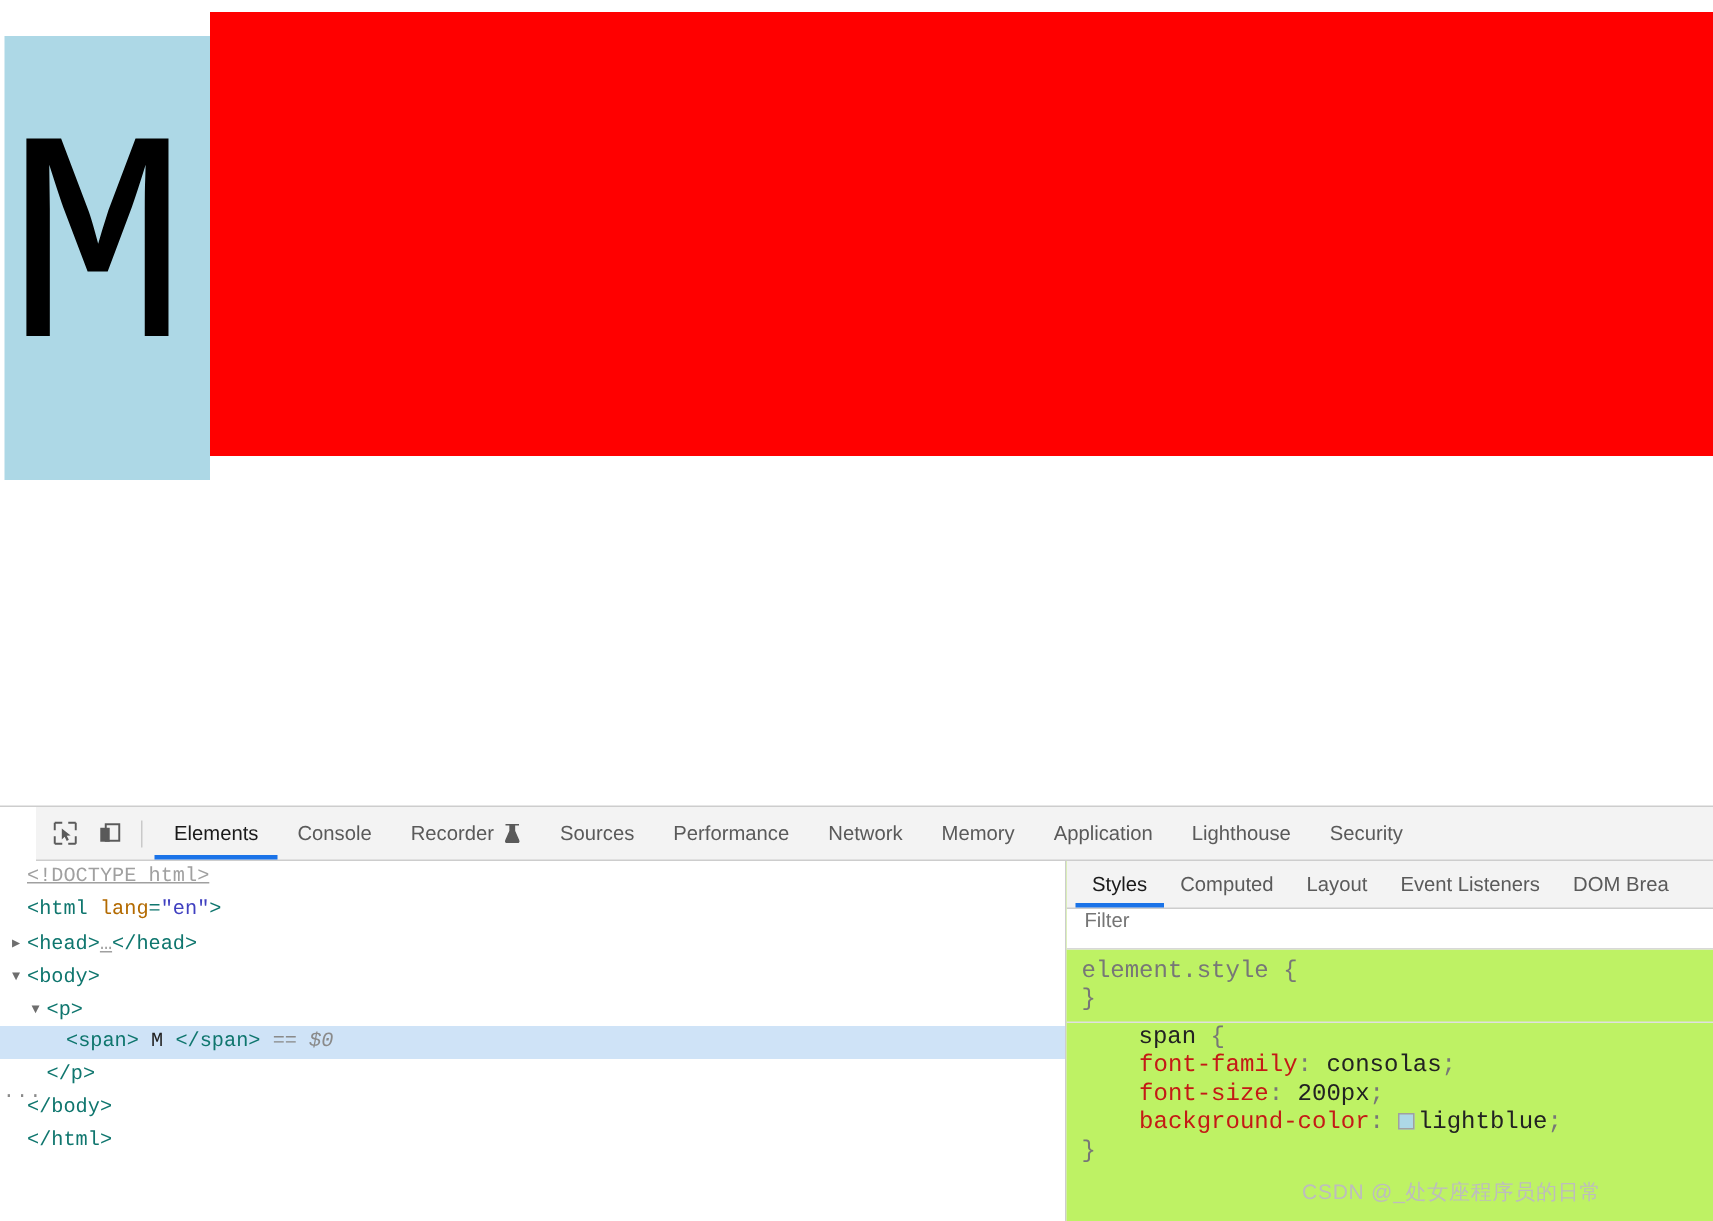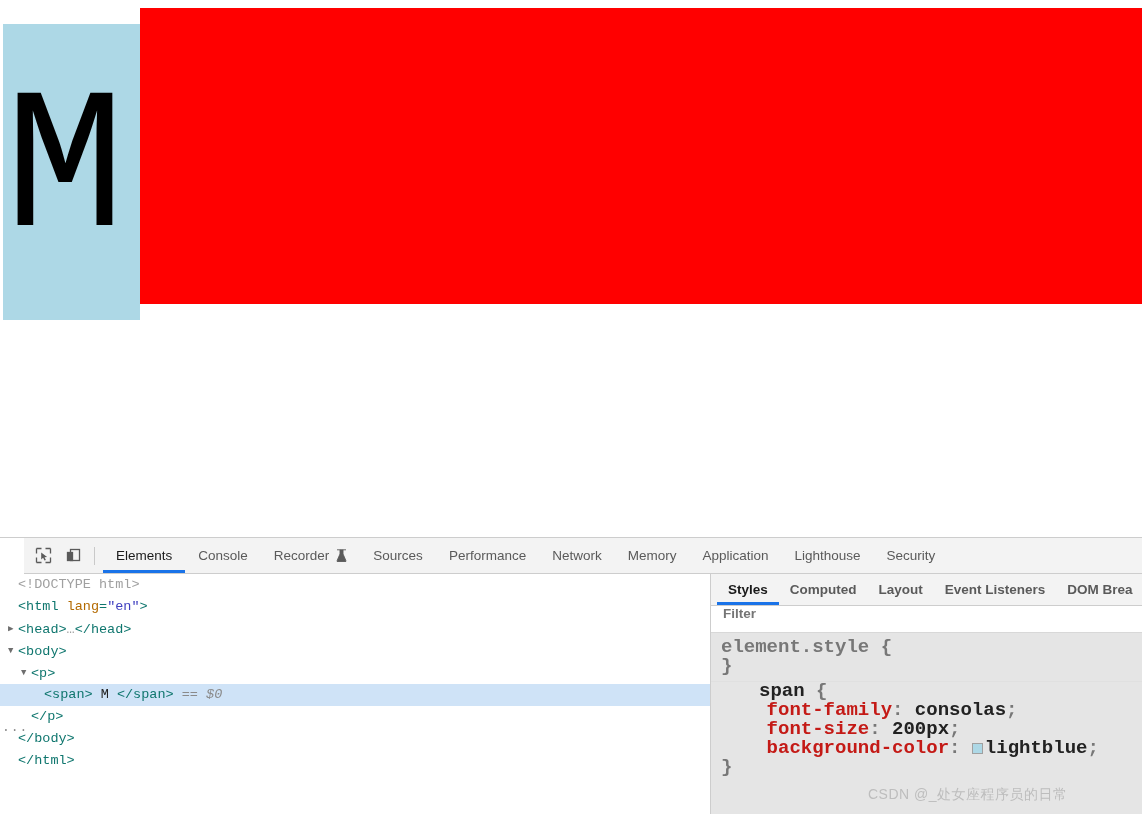--- a/index.html
+++ b/index.html
@@ -126,21 +126,21 @@
     height: 22px;
     line-height: 22px;
     white-space: pre;
     padding-left: 8px;
     color: #444;
   }
   .dom-row.selected { background: #cfe3f7; }
   .tw { color: #0f766e; }           
   .attr { color: #b36a00; }         
   .val { color: #4040c0; }          
-  .doctype { color: #a0a0a0; }      
+  .doctype { color: #a0a0a0; text-decoration: underline; }      
   .txtnode { color: #222222; }      
   .eq0 { color: #8a8a8a; font-style: italic; }
   .tri {
     display: inline-block;
     width: 10px;
     color: #6e6e6e;
     font-size: 9px;
     vertical-align: middle;
   }
   .tri.collapsed::before { content: "\25B6"; }
@@ -150,23 +150,22 @@
     width: 1px;
     height: 240px;
     background: #cdcdcd;
     cursor: col-resize;
   }
 
   #styles-panel {
     position: relative;
     width: 431px;
     height: 240px;
-    background: #e5e5e5;
-    overflow: hidden;
-    font-weight: bold;
+    background: #bef264;
+    overflow: hidden;
   }
   #styles-tabbar {
     position: relative;
     height: 32px;
     background: #f3f3f3;
     border-bottom: 1px solid #cdcdcd;
     display: flex;
     align-items: center;
     padding-left: 6px;
   }
@@ -195,21 +194,21 @@
     padding-left: 12px;
     background: #ffffff;
   }
   #styles-filter .ph {
     font-size: 13.5px;
     color: #757575;
   }
   #styles-rules {
     position: relative;
     font-family: "Liberation Mono", monospace;
-    font-size: 19px;
+    font-size: 16px;
     padding-top: 5px;
   }
   .rule-line { height: 19px; line-height: 19px; white-space: pre; padding-left: 10px; }
   .sel { color: #777777; }
   .selname { color: #222222; margin-left: 38px; }
   .prop { color: #c41a16; }
   .pval { color: #222222; }
   .rule-sep {
     height: 1px;
     background: #e0e0e0;

